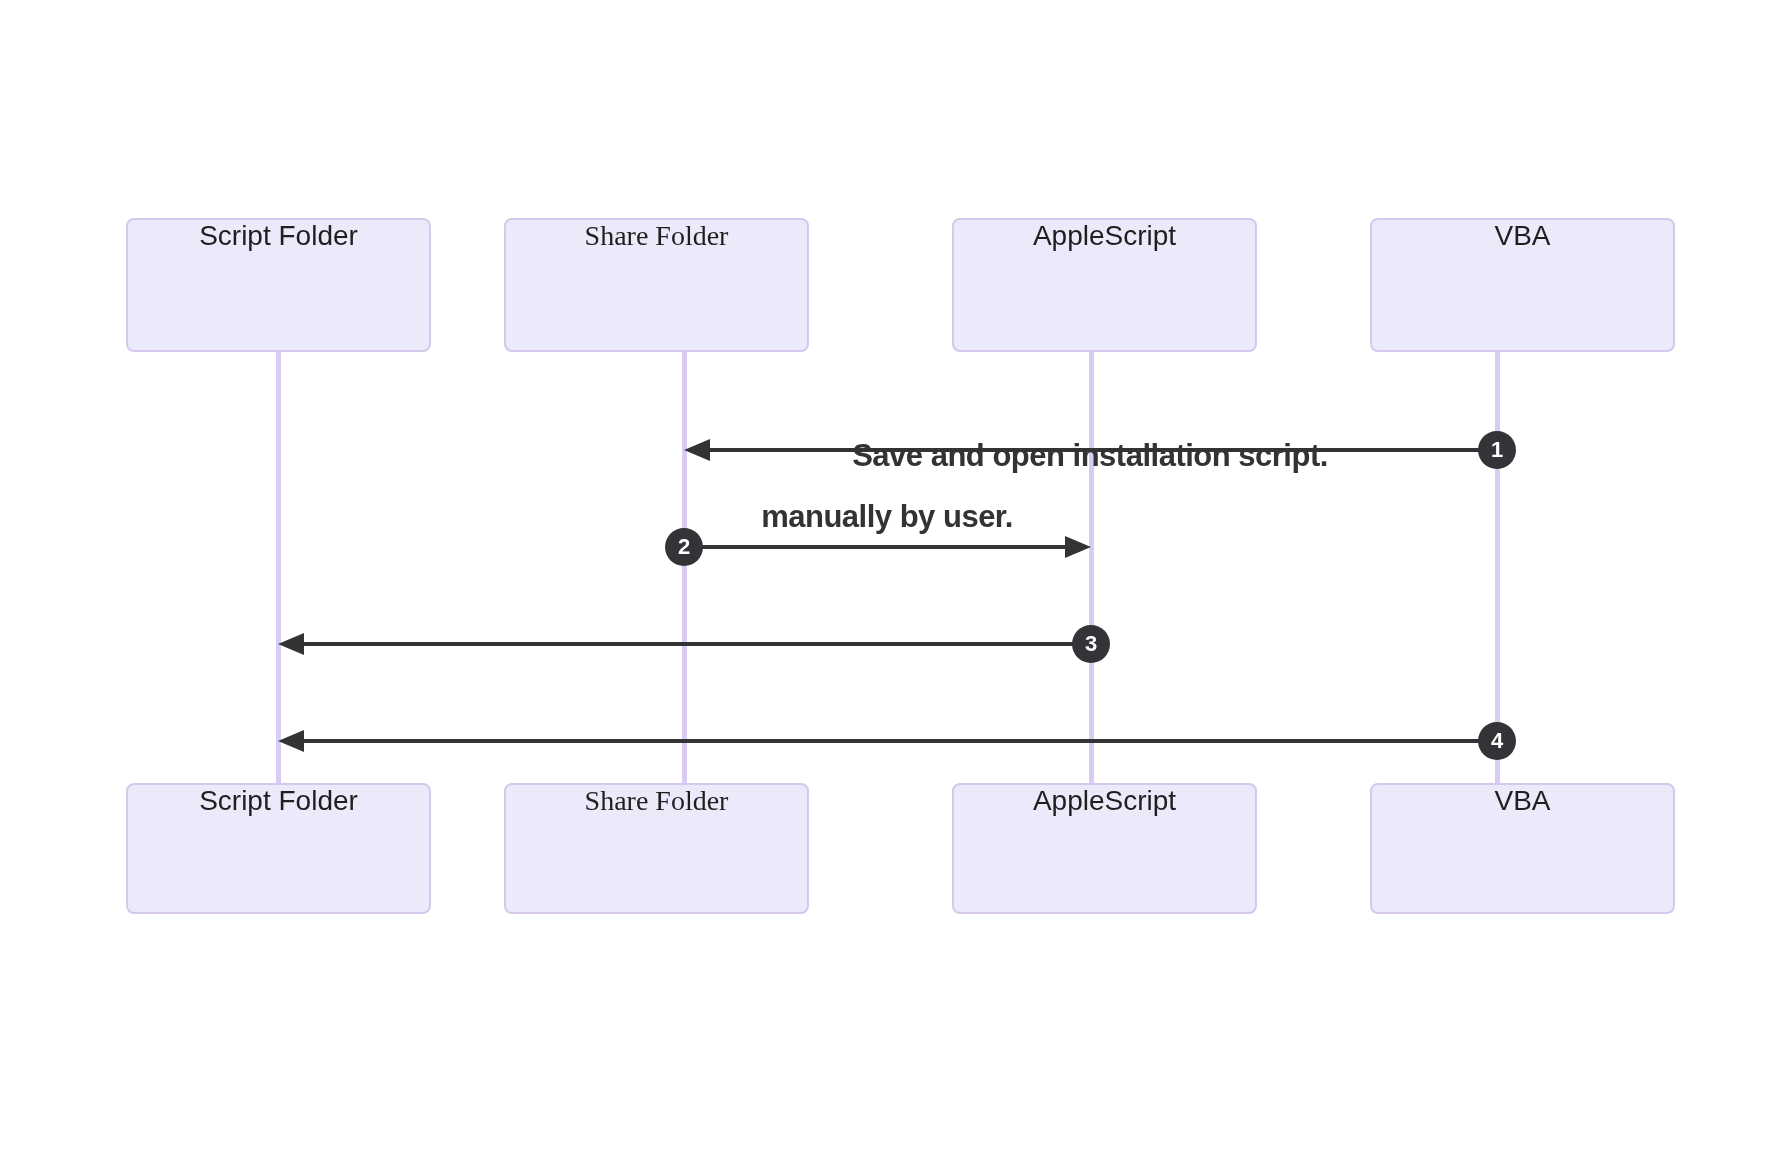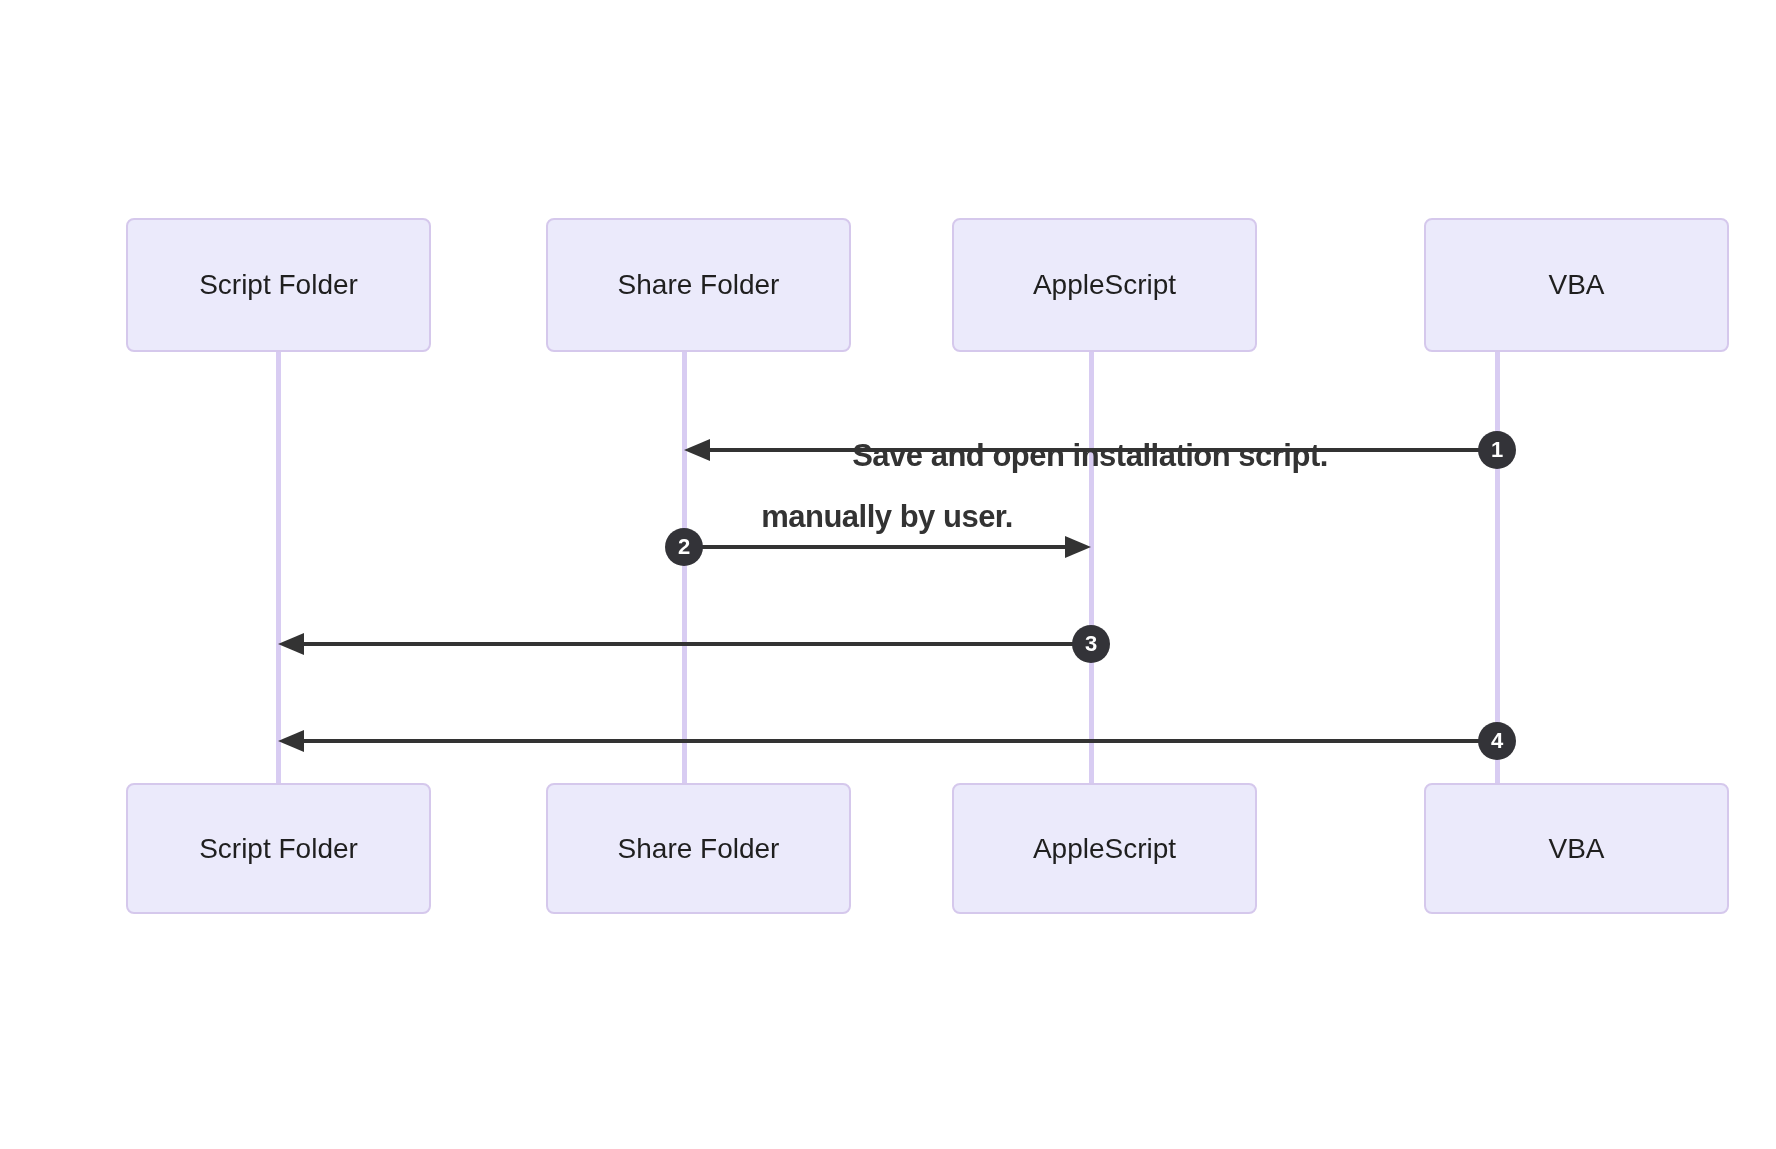--- a/index.html
+++ b/index.html
@@ -15,31 +15,30 @@
   
   .actor-box {
     position: absolute;
     width: 305px;
     height: 134px;
     background: #EBEAFB;
     border: 2px solid #D5C8EC;
     border-radius: 8px;
     box-sizing: border-box;
     display: flex;
-    align-items: center;
     justify-content: center;
     font-size: 28px;
     color: #1f1f1f;
   }
   .row-top    { top: 218px; }
   .row-bottom { top: 783px; height: 131px; }
   .col-1 { left: 126px; }
-  .col-2 { left: 546px; }
+  .col-2 { left: 504px; font-family: Liberation Serif, serif; }
   .col-3 { left: 952px; }
-  .col-4 { left: 1424px; }
+  .col-4 { left: 1370px; }
 
   
   .lifeline {
     position: absolute;
     top: 352px;
     width: 5px;
     height: 431px;
     background: #D8CCF2;
   }
   .ll-1 { left: 276px; }

